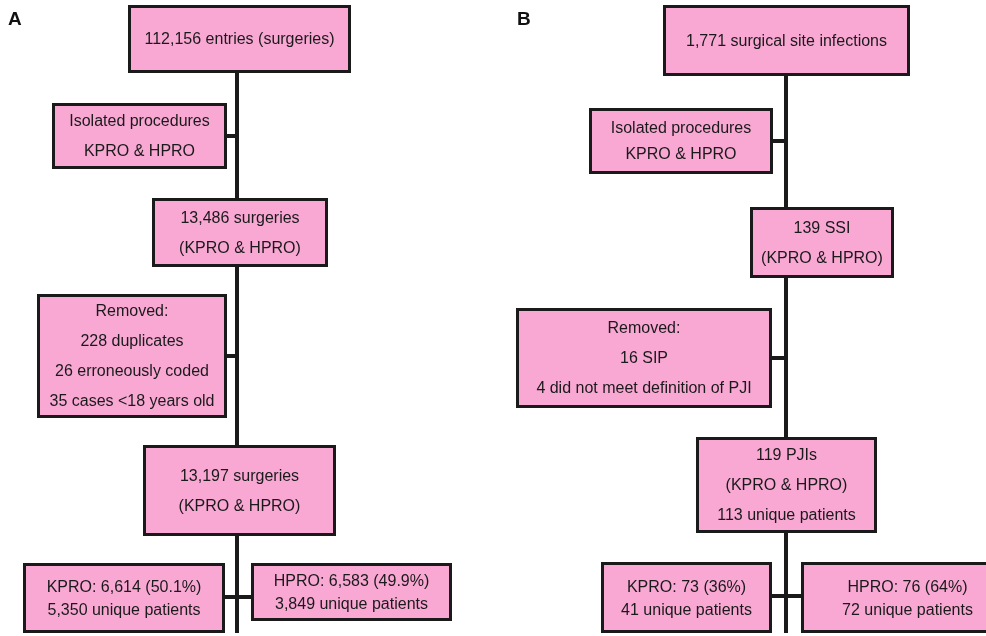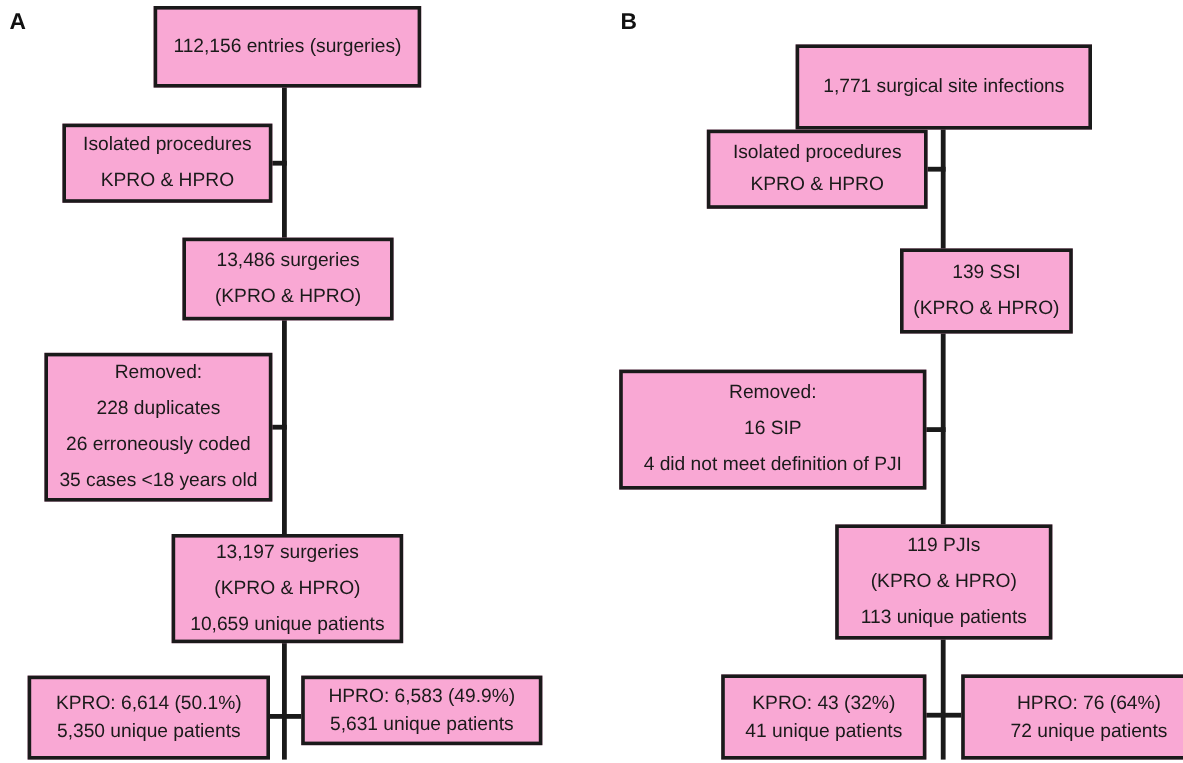--- a/index.html
+++ b/index.html
@@ -52,21 +52,21 @@
   .a-removed { left: 37px;  top: 294px; width: 190px; height: 124px; }
   .a-surg2   { left: 143px; top: 445px; width: 193px; height: 91px; }
   .a-kpro    { left: 23px;  top: 563px; width: 202px; height: 70px; }
   .a-hpro    { left: 251px; top: 563px; width: 201px; height: 58px; }
   .a-vline   { left: 235px; top: 72px;  width: 4px;   height: 561px; }
   .a-conn1   { left: 224px; top: 134px; width: 15px;  height: 4px; }
   .a-conn2   { left: 224px; top: 354px; width: 15px;  height: 4px; }
   .a-conn3   { left: 222px; top: 595px; width: 32px;  height: 4px; }
   
   .b-label   { left: 517px; top: 8px; }
-  .b-ssi     { left: 663px; top: 5px;   width: 247px; height: 71px; margin-top: 32px; }
+  .b-ssi     { left: 663px; top: 5px;   width: 247px; height: 71px; }
   .b-isolated{ left: 589px; top: 108px; width: 184px; height: 66px; }
   .b-ssi2    { left: 714px; top: 207px; width: 144px; height: 71px; margin-left: 36px; }
   .b-removed { left: 516px; top: 308px; width: 256px; height: 100px; }
   .b-pji     { left: 696px; top: 437px; width: 181px; height: 96px; }
   .b-kpro    { left: 601px; top: 562px; width: 171px; height: 71px; }
   .b-hpro    { left: 801px; top: 562px; width: 213px; height: 71px; }
   .b-vline   { left: 784px; top: 75px;  width: 4px;   height: 558px; }
   .b-conn1   { left: 770px; top: 139px; width: 18px;  height: 4px; }
   .b-conn2   { left: 769px; top: 356px; width: 19px;  height: 4px; }
   .b-conn3   { left: 770px; top: 594px; width: 34px;  height: 4px; }
@@ -100,31 +100,30 @@
   <div class="box a-removed">
     <div class="bline">Removed:</div>
     <div class="bline">228 duplicates</div>
     <div class="bline">26 erroneously coded</div>
     <div class="bline">35 cases &lt;18 years old</div>
   </div>
 
   <div class="box a-surg2">
     <div class="bline">13,197 surgeries</div>
     <div class="bline">(KPRO &amp; HPRO)</div>
-    <div class="bline">10,659 unique patients</div>
   </div>
 
   <div class="box a-kpro lh-tight">
     <div class="bline">KPRO: 6,614 (50.1%)</div>
     <div class="bline">5,350 unique patients</div>
   </div>
 
   <div class="box a-hpro lh-tight">
     <div class="bline">HPRO: 6,583 (49.9%)</div>
-    <div class="bline">5,631 unique patients</div>
+    <div class="bline">3,849 unique patients</div>
   </div>
 
   <div class="panel-label b-label">B</div>
 
   <div class="vline b-vline"></div>
   <div class="hline b-conn1"></div>
   <div class="hline b-conn2"></div>
   <div class="hline b-conn3"></div>
 
   <div class="box b-ssi">
@@ -147,21 +146,21 @@
     <div class="bline">4 did not meet definition of PJI</div>
   </div>
 
   <div class="box b-pji">
     <div class="bline">119 PJIs</div>
     <div class="bline">(KPRO &amp; HPRO)</div>
     <div class="bline">113 unique patients</div>
   </div>
 
   <div class="box b-kpro lh-tight">
-    <div class="bline">KPRO: 43 (32%)</div>
+    <div class="bline">KPRO: 73 (36%)</div>
     <div class="bline">41 unique patients</div>
   </div>
 
   <div class="box b-hpro lh-tight">
     <div class="bline">HPRO: 76 (64%)</div>
     <div class="bline">72 unique patients</div>
   </div>
 
 </div>
 

